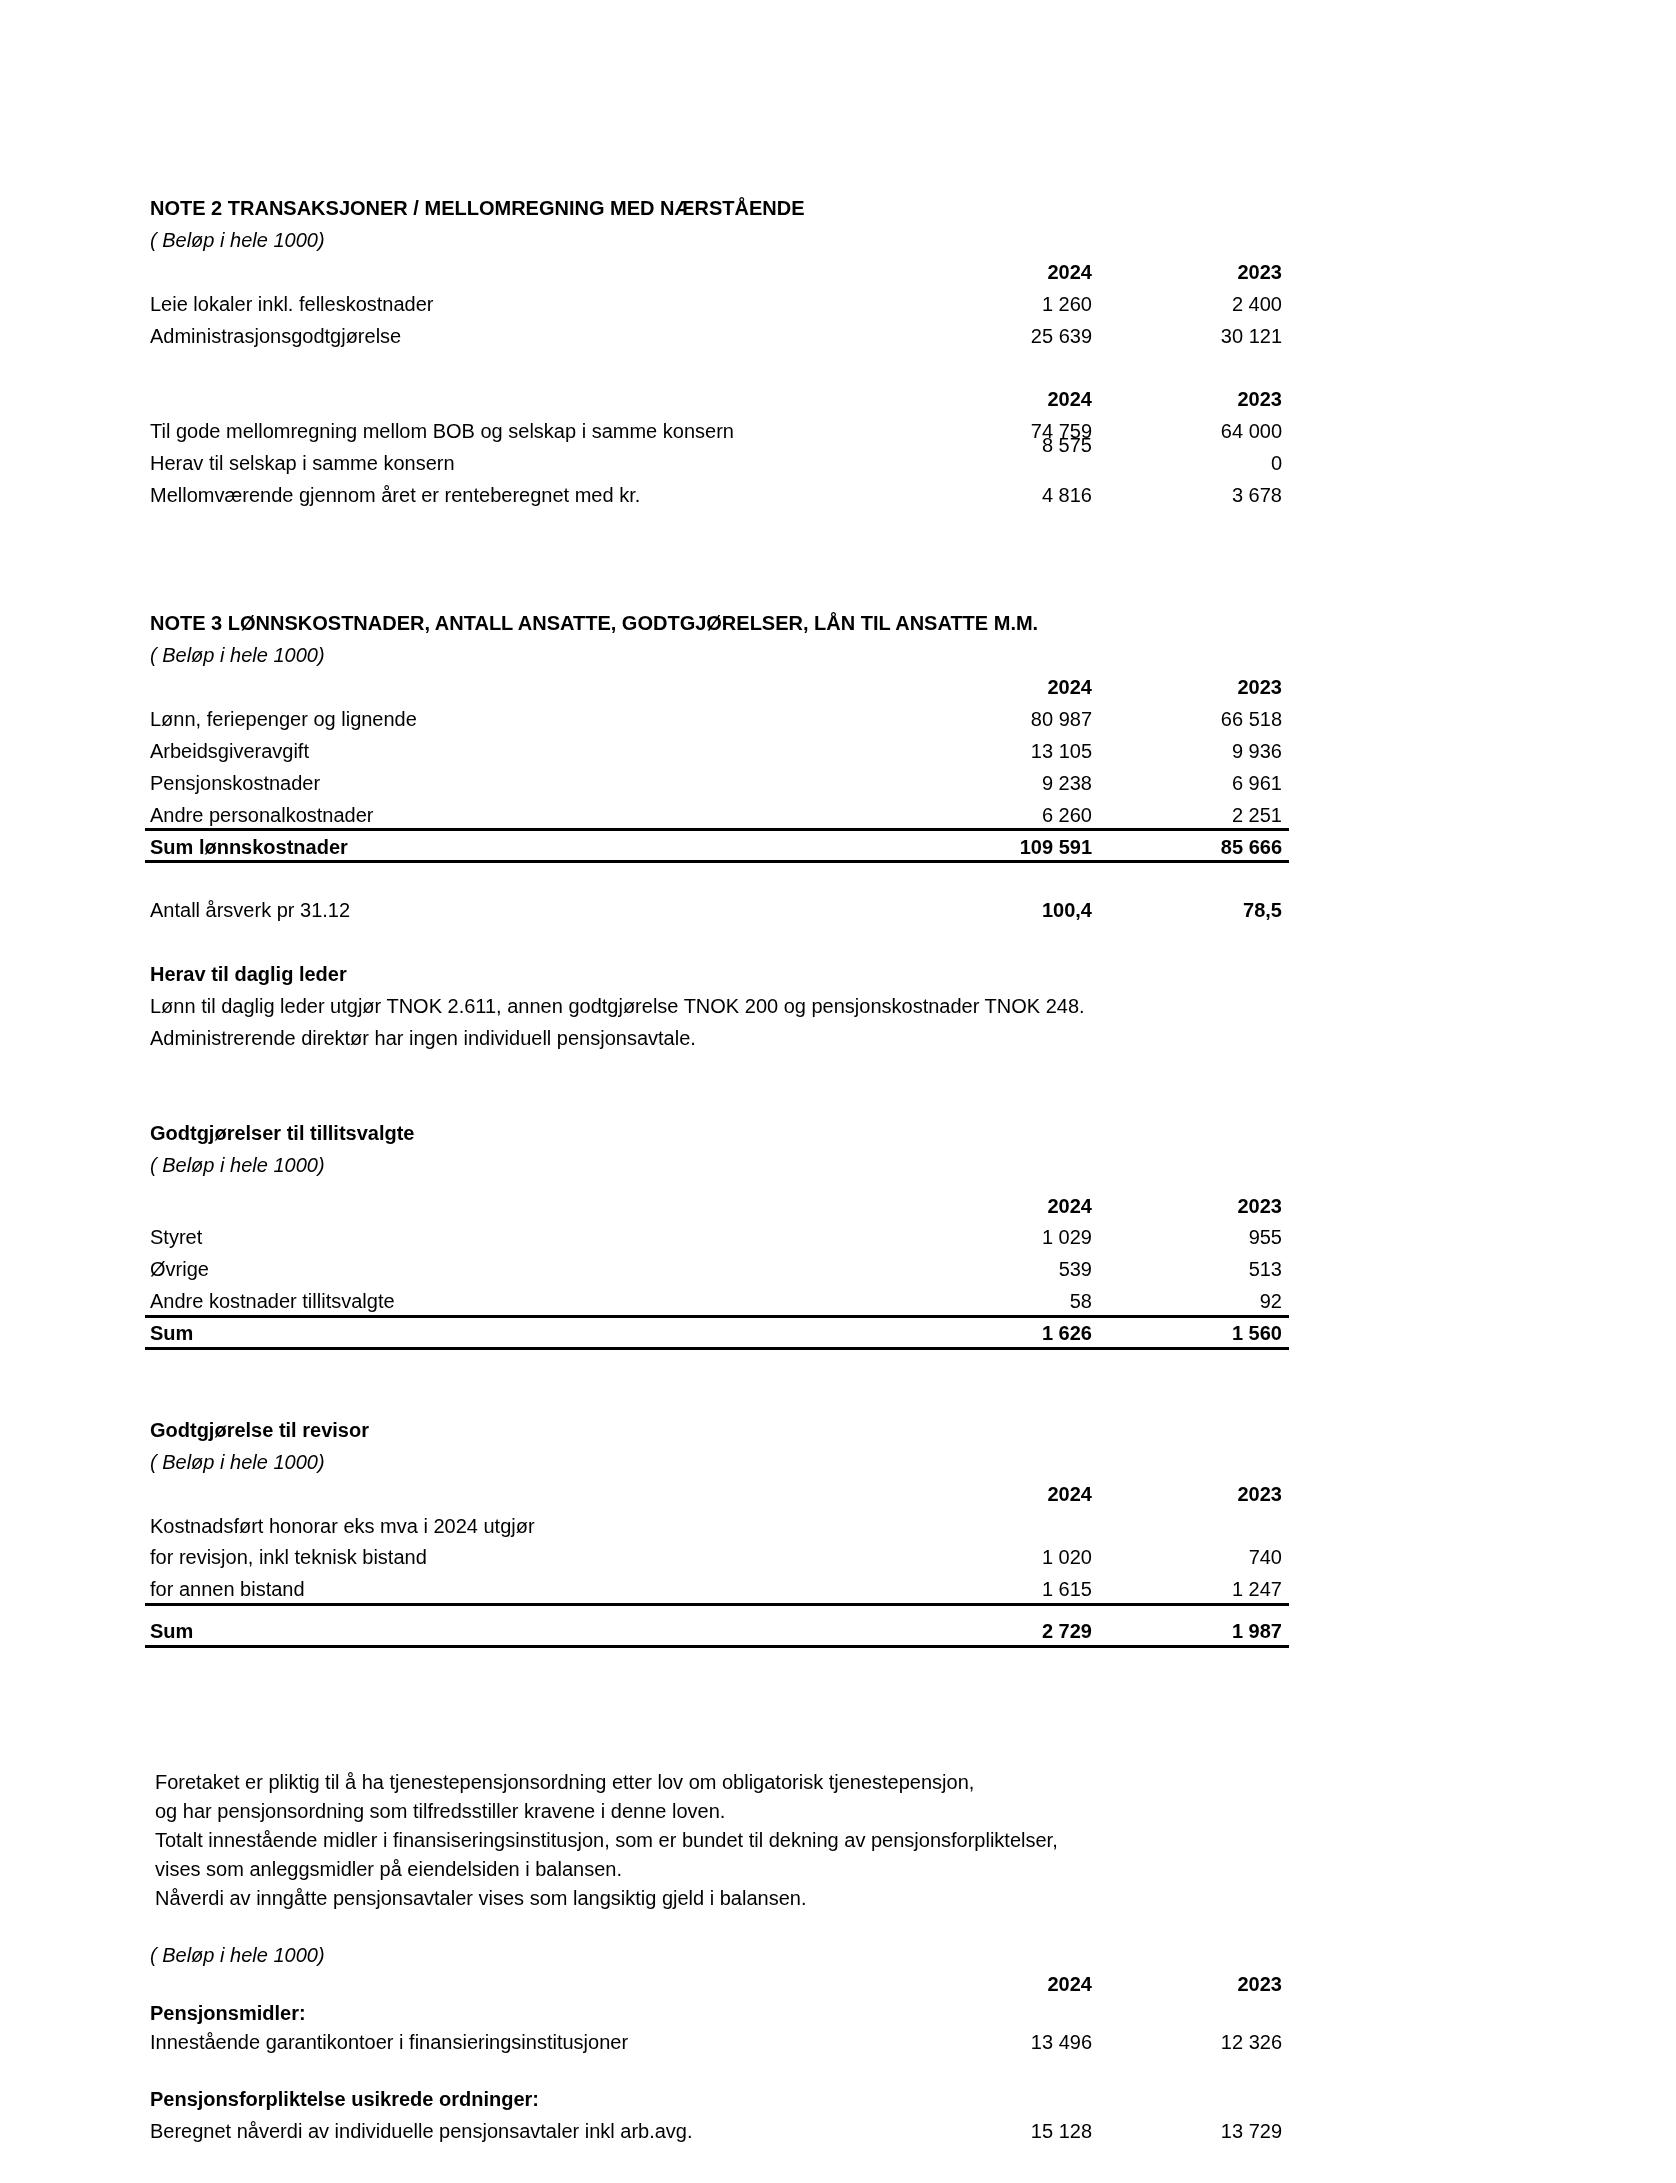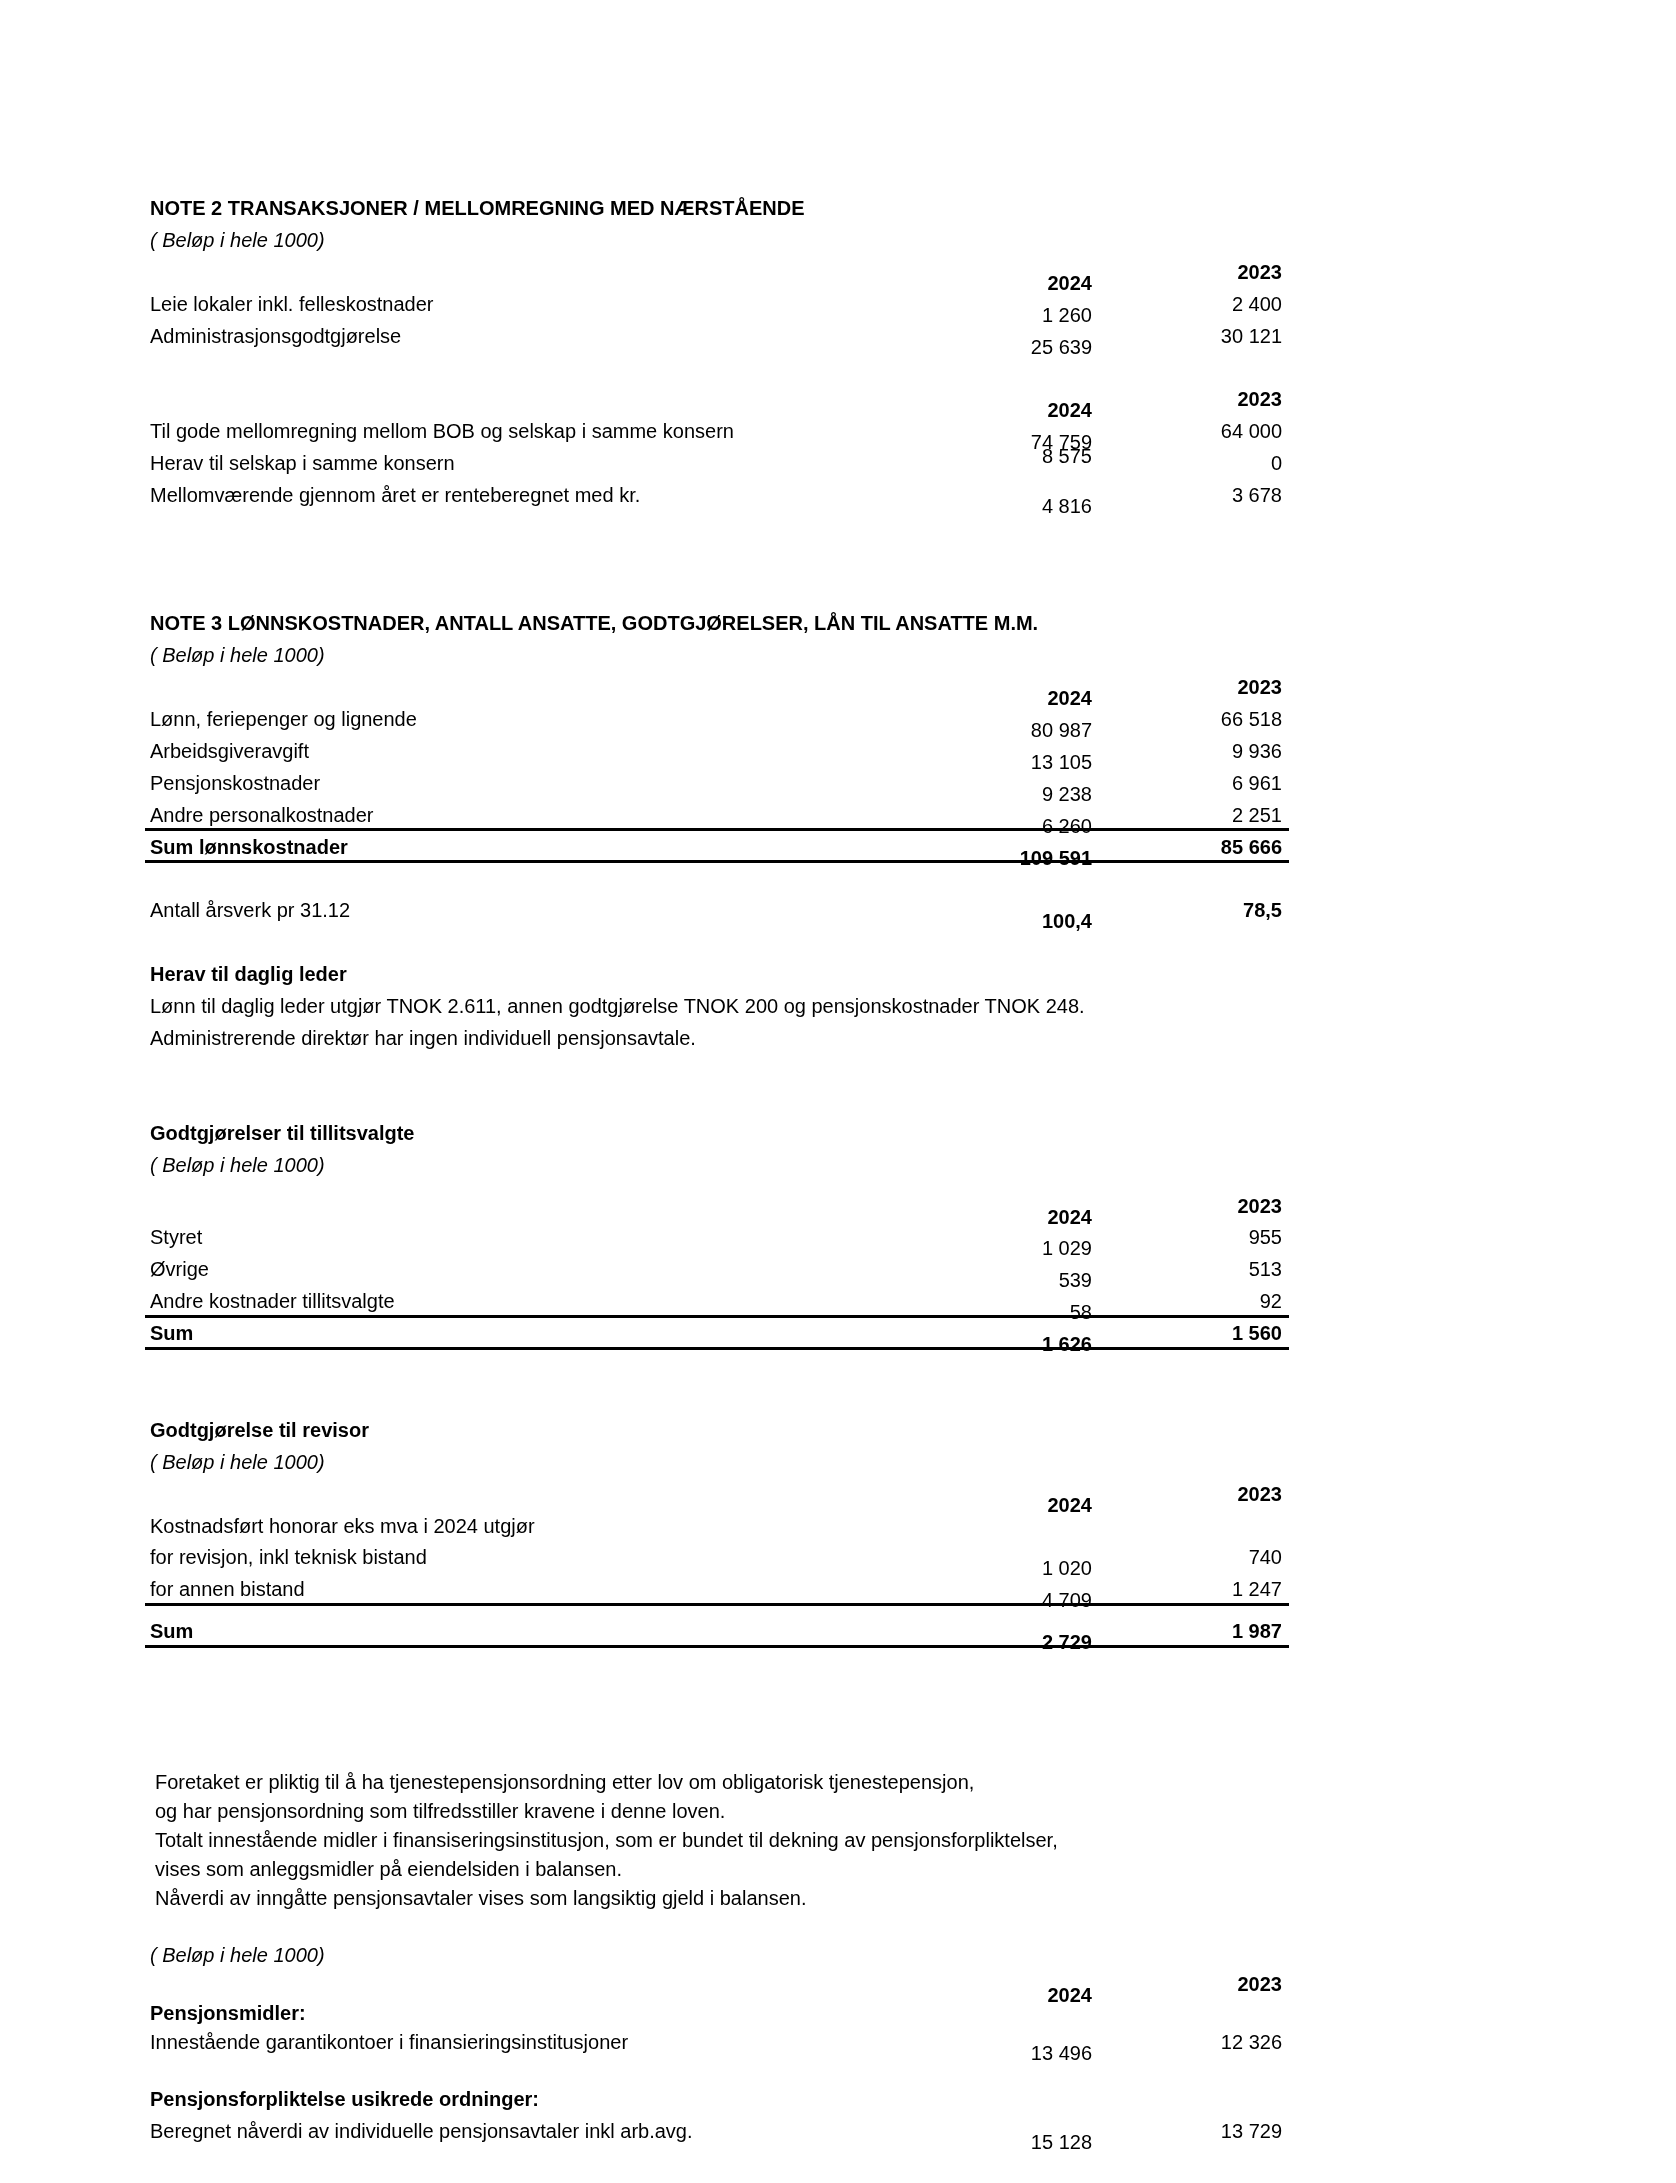--- a/index.html
+++ b/index.html
@@ -1,21 +1,21 @@
 <!DOCTYPE html>
 <html style="font-size:7px"><head>
 <meta charset="utf-8">
 <style>
   html, body { margin: 0; padding: 0; background: #ffffff; }
   body { width: 1677px; height: 2371px; position: relative; overflow: hidden;
          font-family: "Liberation Sans Narrow", "Liberation Sans", sans-serif; color: #000; }
   .page { position: absolute; left: 0; top: 0; width: 1677px; height: 2371px; }
   .line { position: absolute; left: 150px; height: 26px; line-height: 26px; font-size: 20px; white-space: nowrap; }
   .num { position: absolute; height: 26px; line-height: 26px; font-size: 20px; text-align: right; white-space: nowrap; }
-  .c24 { left: 917px; width: 175px; margin-top: 11px; }
+  .c24 { left: 917px; width: 175px; }
   .c23 { left: 1107px; width: 175px; }
   .b { font-weight: bold; }
   .i { font-style: italic; }
   .rule { position: absolute; left: 145px; width: 1144px; height: 2.6px; background: #000; }
   .para { left: 155px; }
 </style>
 </head>
 <body>
 
 <div class="page">
@@ -129,21 +129,21 @@
   <div class="num c24 b" style="top:1481px">2024</div>
   <div class="num c23 b" style="top:1481px">2023</div>
   <div class="line" style="top:1513px">Kostnadsført honorar eks mva i 2024 utgjør</div>
   <div>
     <div class="line" style="top:1544px">for revisjon, inkl teknisk bistand</div>
     <div class="num c24" style="top:1544px">1 020</div>
     <div class="num c23" style="top:1544px">740</div>
   </div>
   <div>
     <div class="line" style="top:1576px">for annen bistand</div>
-    <div class="num c24" style="top:1576px">4 709</div>
+    <div class="num c24" style="top:1576px">1 615</div>
     <div class="num c23" style="top:1576px">1 247</div>
   </div>
   <div class="rule" style="top:1603px"></div>
   <div>
     <div class="line b" style="top:1618px">Sum</div>
     <div class="num c24 b" style="top:1618px">2 729</div>
     <div class="num c23 b" style="top:1618px">1 987</div>
   </div>
   <div class="rule" style="top:1645px"></div>
 

